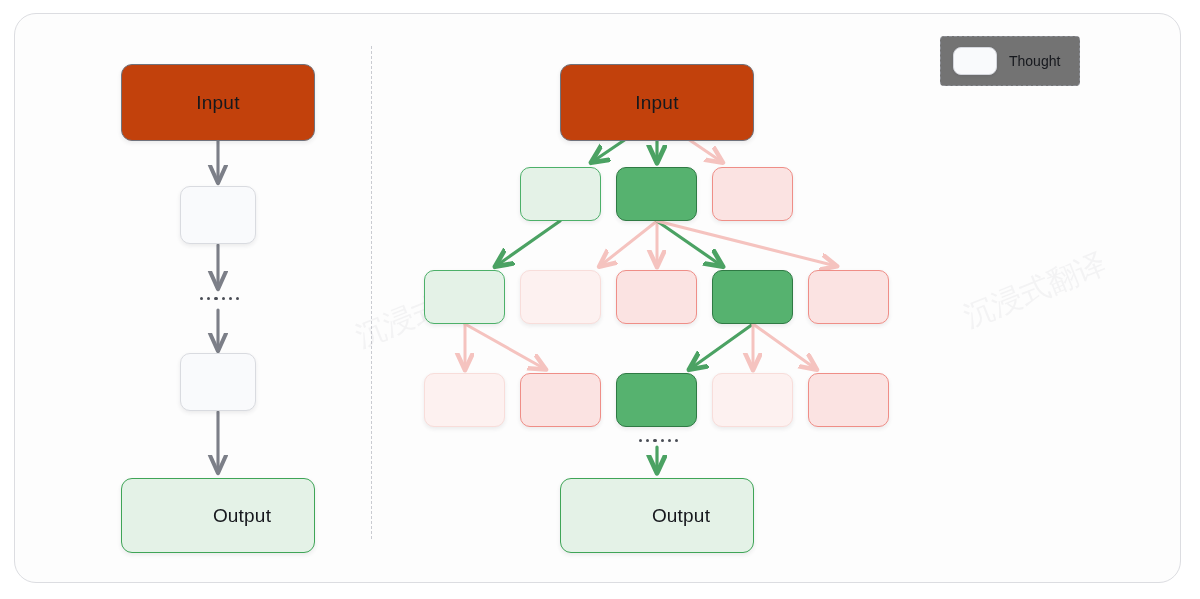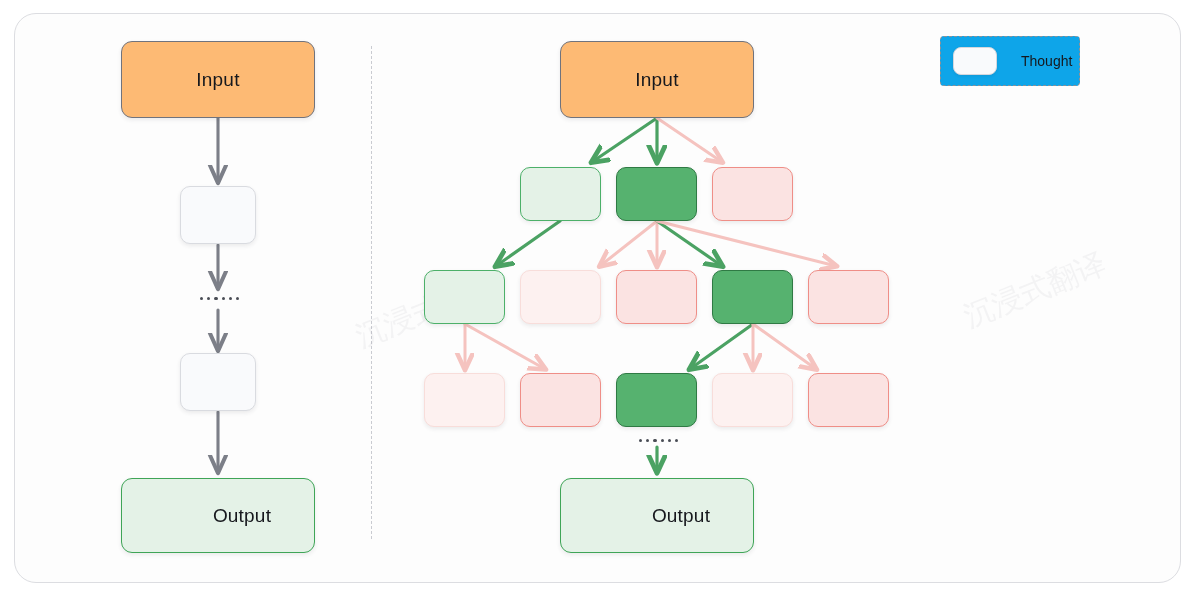--- a/index.html
+++ b/index.html
@@ -49,23 +49,24 @@
     justify-content: center;
     border-radius: 10px;
     box-shadow: 0 2px 4px rgba(40,40,60,0.09);
   }
   .node-label {
     font-size: 19px;
     color: #16181d;
     letter-spacing: 0.2px;
   }
   .n-input {
-    background: #fdba74;
+    background: #c2410c;
     border: 1.6px solid #70737d;
     border-radius: 11px;
+    margin-top: 23px;
   }
   .n-thought {
     background: #f9fafc;
     border: 1.5px solid #d9dbe0;
   }
   .n-output {
     background: #e4f2e7;
     border: 1.8px solid #3fa557;
     border-radius: 11px;
     padding-left: 48px;
@@ -104,22 +105,22 @@
     left: 940px;
     top: 36px;
     width: 140px;
     height: 50px;
     border: 1.5px dashed #8d9097;
     border-radius: 4px;
     box-sizing: border-box;
     display: flex;
     align-items: center;
     padding-left: 12px;
-    gap: 24px;
-    background: #0ea5e9;
+    gap: 12px;
+    background: #737373;
   }
   .legend-swatch {
     width: 44px;
     height: 28px;
     background: #f9fafc;
     border: 1.4px solid #d5d7dd;
     border-radius: 8px;
     box-shadow: 0 1px 3px rgba(40,40,60,0.10);
     box-sizing: border-box;
   }

